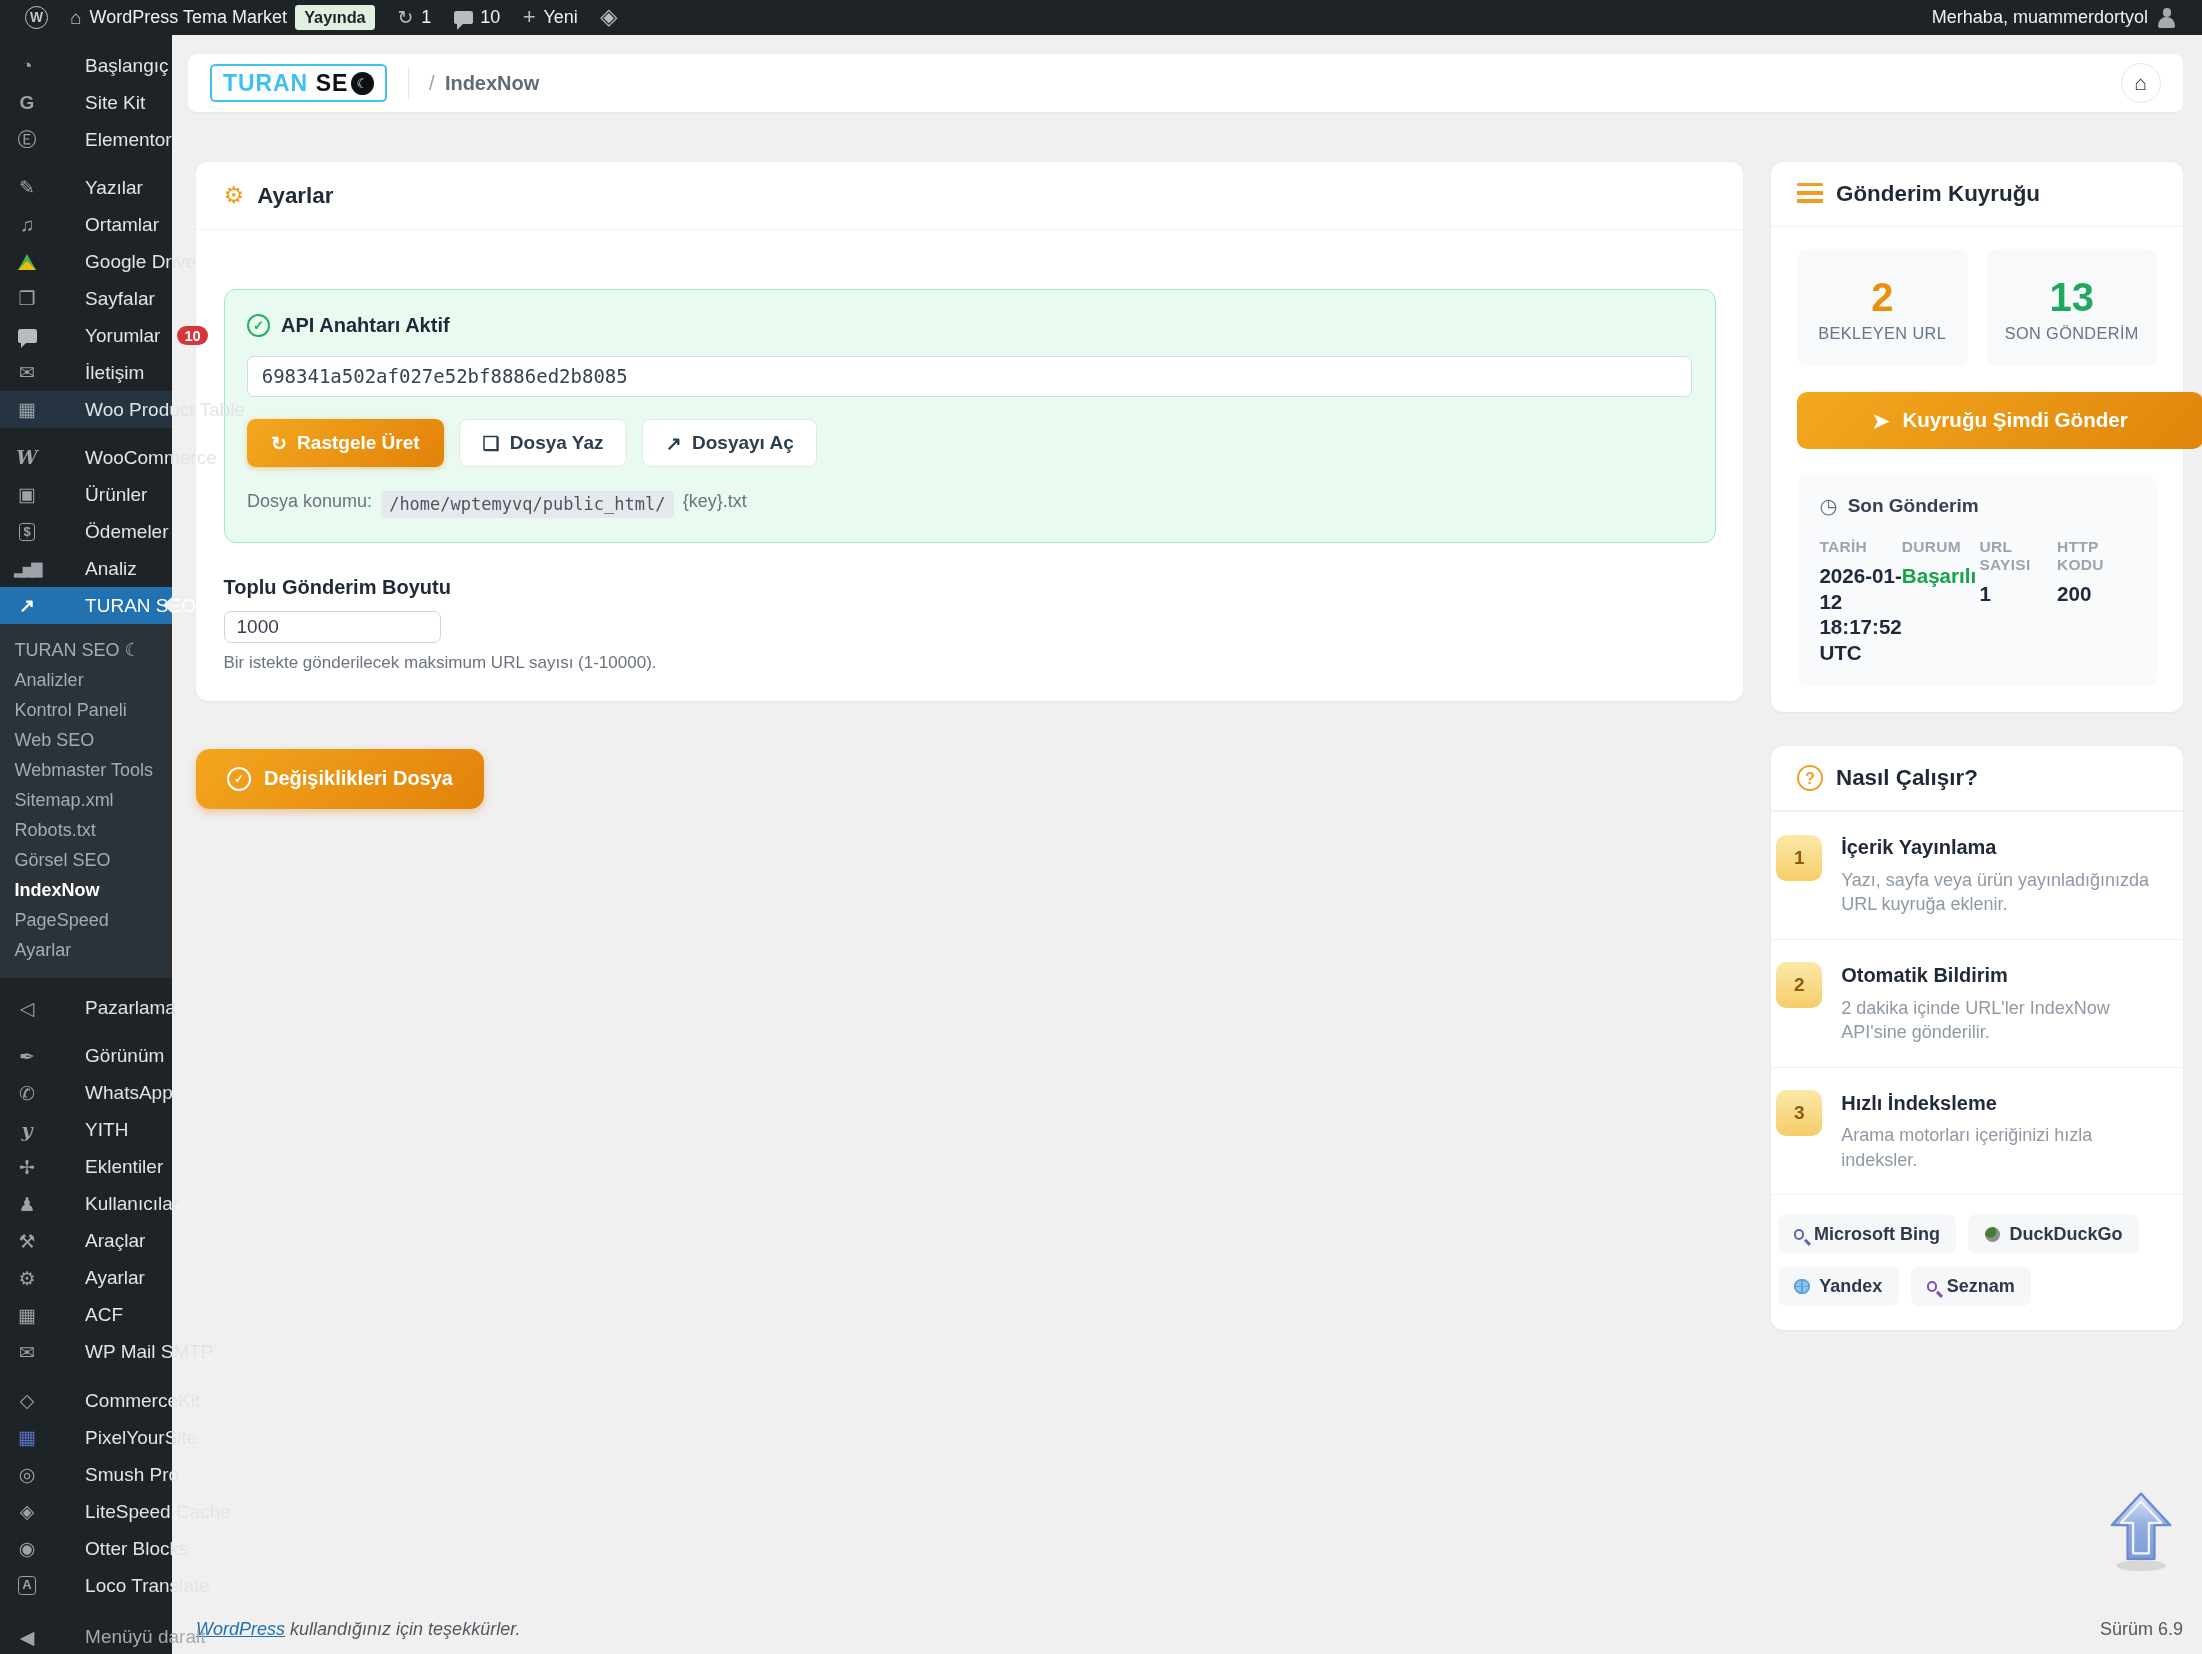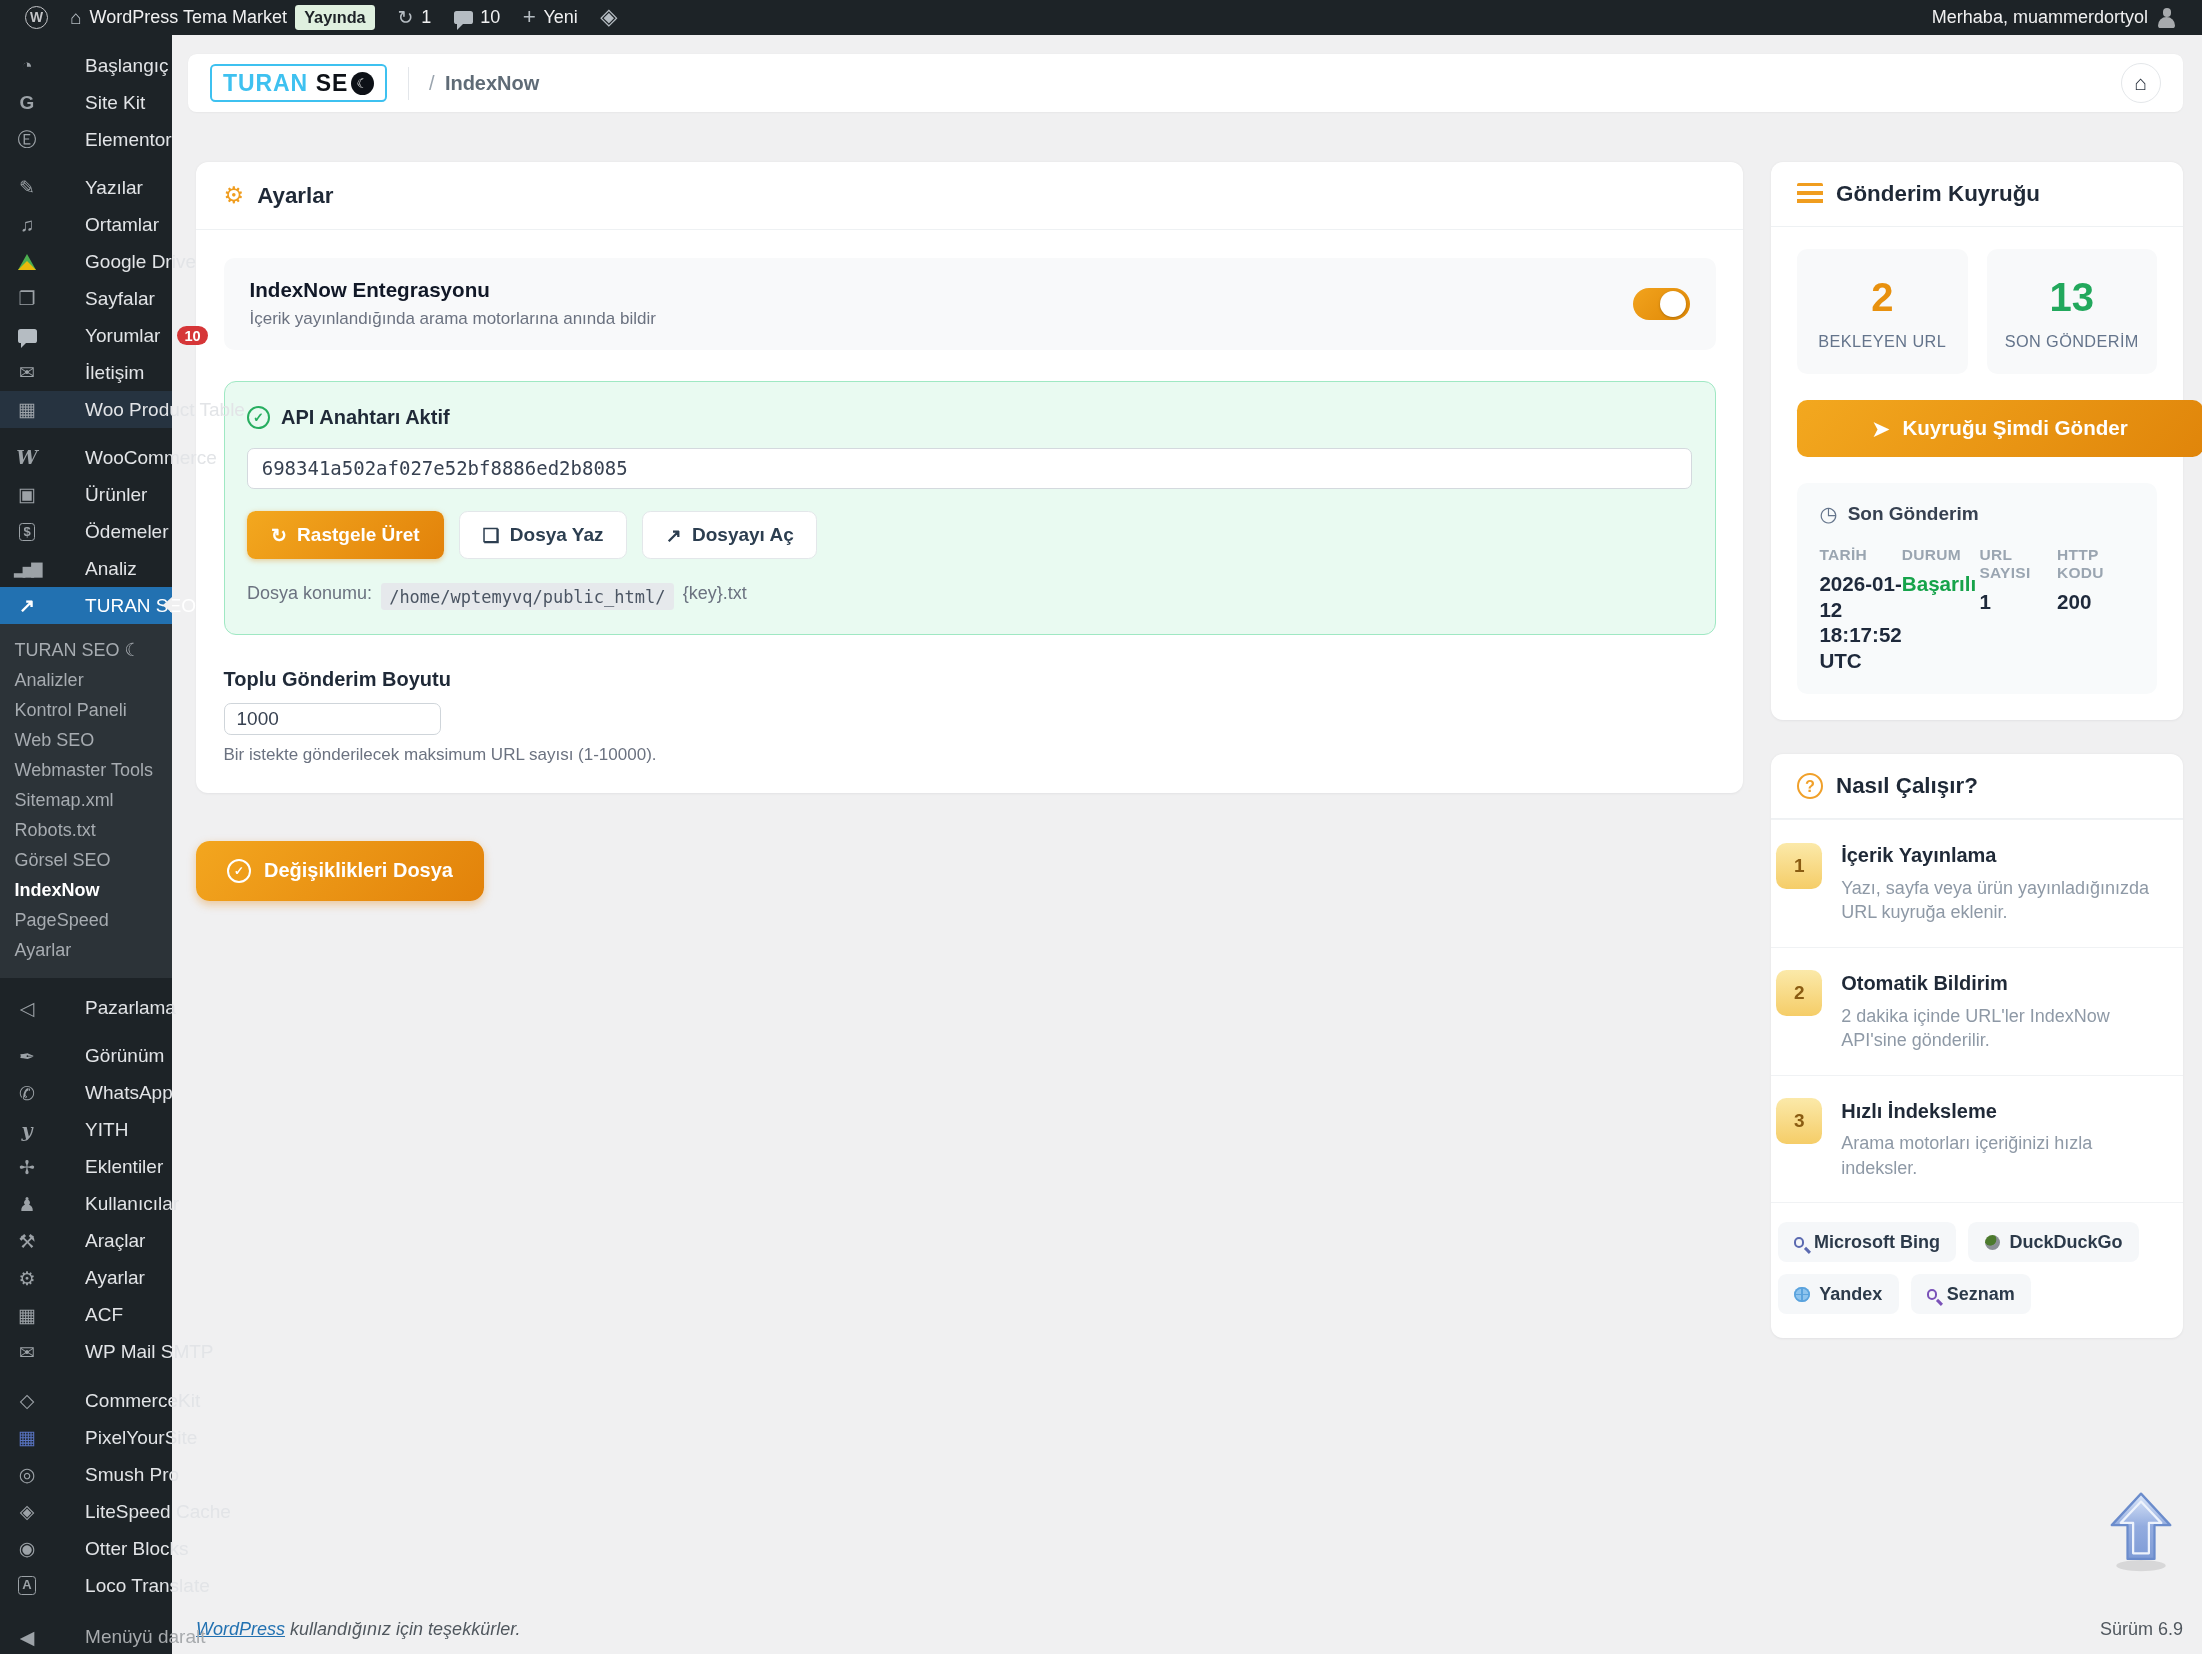--- a/index.html
+++ b/index.html
@@ -104,21 +104,21 @@
     border:none; border-radius:13.8px; background:linear-gradient(135deg,#f3a61f,#e2820a); color:#fff;
     font-size:20px; font-weight:700; cursor:pointer; box-shadow:0 3.4px 8.6px rgba(226,130,10,.35); }
   .savebtn .chkw { width:24px; height:24px; border-radius:50%; border:2.2px solid #fff; display:flex; align-items:center; justify-content:center; font-size:12px; }
 
   
   .stats { display:flex; gap:19px; }
   .stat { flex:1; background:#f8f9fa; border-radius:10.3px; text-align:center; padding:26px 0 22.4px; }
   .stat-n { font-size:40px; font-weight:800; }
   .stat-n.orange { color:#e8910e; }
   .stat-n.green { color:#22a85c; }
-  .stat-l { margin-top:12px; font-size:16.3px; color:#64748b; letter-spacing:0.4px; }
+  .stat-l { margin-top:4px; font-size:16.3px; color:#64748b; letter-spacing:0.4px; }
   .sendbtn { margin-top:26px; height:57px; width:calc(100% + 46px); border:none; border-radius:10.3px;
     background:linear-gradient(135deg,#f3a81f,#e0850a); color:#fff; font-size:20.6px; font-weight:700;
     display:flex; align-items:center; justify-content:center; gap:13px; cursor:pointer; }
   .send-ic { font-size:20.6px; transform:translateY(0.9px); }
   .lastbox { margin-top:26px; background:#f8fafb; border-radius:10.3px; padding:20.6px 22.4px; }
   .last-h { display:flex; align-items:center; gap:10.3px; color:#475569; }
   .clock { font-size:20.6px; color:#64748b; line-height:1; }
   .last-t { font-size:19px; font-weight:600; color:#374151; }
   .lgrid { margin-top:20.6px; display:grid; grid-template-columns:1fr 1fr 1fr 1fr; row-gap:22.4px; }
   .fl { font-size:15.5px; color:#9aa5b1; font-weight:600; letter-spacing:0.3px; }
@@ -362,27 +362,20 @@
     <div class="cols">
 
       <div class="col-main">
         <div class="card">
           <div class="card-h">
             <span class="gear">⚙</span>
             <span class="ttl">Ayarlar</span>
           </div>
           <div class="card-b">
 
-            <div class="intg">
-              <div>
-                <div class="intg-t">IndexNow Entegrasyonu</div>
-                <div class="intg-s">İçerik yayınlandığında arama motorlarına anında bildir</div>
-              </div>
-              <div class="toggle"></div>
-            </div>
 
             <div class="apibox">
               <div class="api-head">
                 <span class="chk">✓</span>
                 <span class="api-ttl">API Anahtarı Aktif</span>
               </div>
               <input class="keyinput" value="698341a502af027e52bf8886ed2b8085" style="">
               <div class="btnrow">
                 <button class="btn btn-orange">
                   <span class="bic">↻</span>

